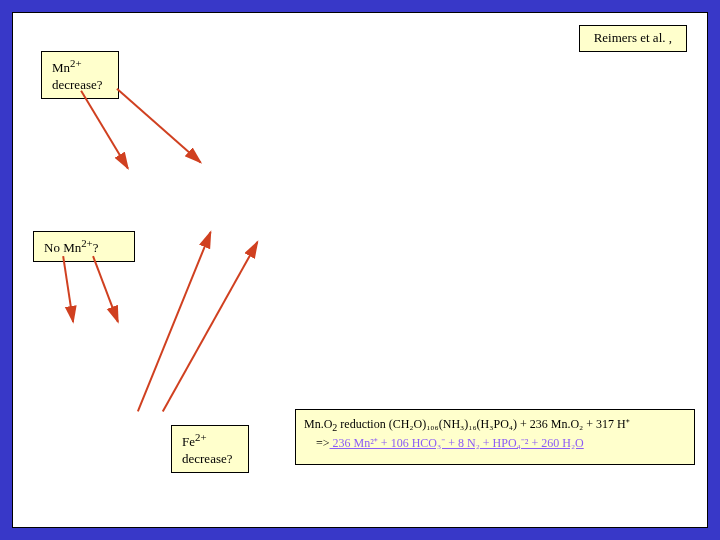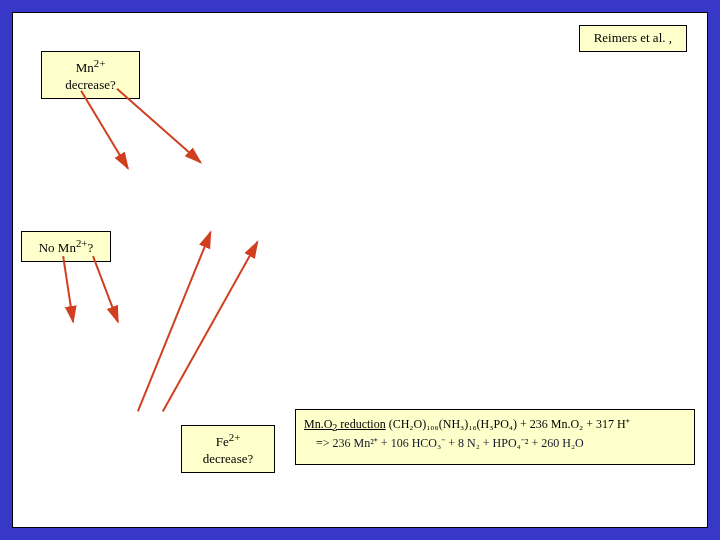--- a/index.html
+++ b/index.html
@@ -17,63 +17,63 @@
     width: 100%;
     height: 100%;
     position: relative;
     border: 1px solid #000;
   }
   .box {
     position: absolute;
     background: #ffffcc;
     border: 1px solid #000;
     padding: 4px 10px;
-    text-align: center;
+    text-align: left;
     line-height: 1.3;
   }
   .reactions-box {
     position: absolute;
     background: #ffffcc;
     border: 1px solid #000;
     padding: 6px 8px;
     font-size: 12px;
     line-height: 1.4;
   }
-  .reactions-box .u { text-decoration: underline; }
-  .reactions-box .red { color: #0f172a; }
+  .reactions-box .u { }
+  .reactions-box .red { color: #8b5cf6; text-decoration: underline; }
   svg.arrows {
     position: absolute;
     top: 0; left: 0;
     width: 100%; height: 100%;
     pointer-events: none;
   }
 </style>
 </head>
 <body>
 
 <div class="canvas">
 
   <div class="box" style="top:12px; right:20px; padding:4px 14px;">
     <span>Reimers et al. ,</span>
   </div>
 
-  <div class="box" style="top:38px; left:28px; width:99px;">
+  <div class="box" style="top:38px; left:28px; width:78px;">
     <span>
       <span>Mn</span><sup>2+</sup>
     </span><br>
     <span>decrease?</span>
   </div>
 
-  <div class="box" style="top:218px; left:8px; width:90px;">
+  <div class="box" style="top:218px; left:20px; width:102px;">
     <span>
       <span>No Mn</span><sup>2+</sup><span>?</span>
     </span>
   </div>
 
-  <div class="box" style="top:412px; left:168px; width:94px;">
+  <div class="box" style="top:412px; left:158px; width:78px;">
     <span>
       <span>Fe</span><sup>2+</sup>
     </span><br>
     <span>decrease?</span>
   </div>
 
   <div class="reactions-box" style="left:282px; top:396px; width:400px;">
     <div>
       <span class="u"><span>Mn.O</span><sub>2</sub><span> reduction</span></span><span> (CH₂O)₁₀₆(NH₃)₁₆(H₃PO₄) + 236 Mn.O₂ + 317 H⁺</span><br>
       &nbsp;&nbsp;&nbsp;&nbsp;<span>=&gt;</span><span class="red">  236 Mn²⁺ + 106 HCO₃⁻ + 8 N₂ + HPO₄⁻² + 260 H₂O</span>

